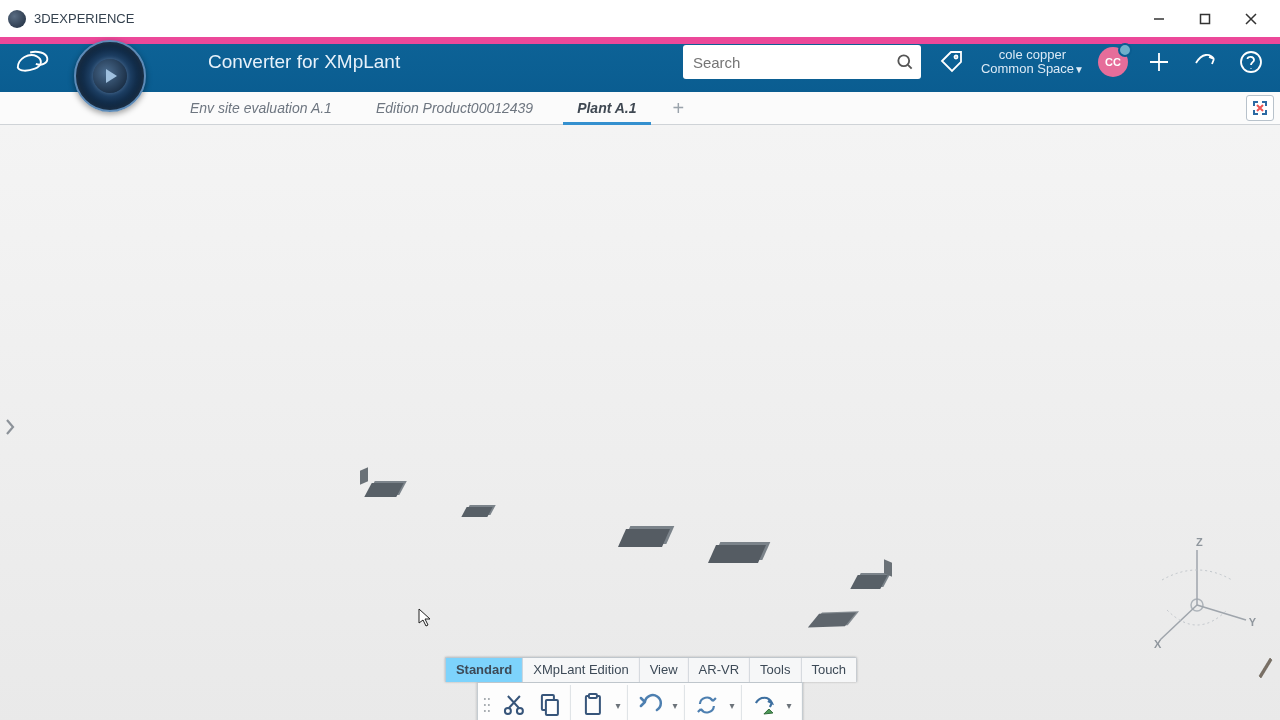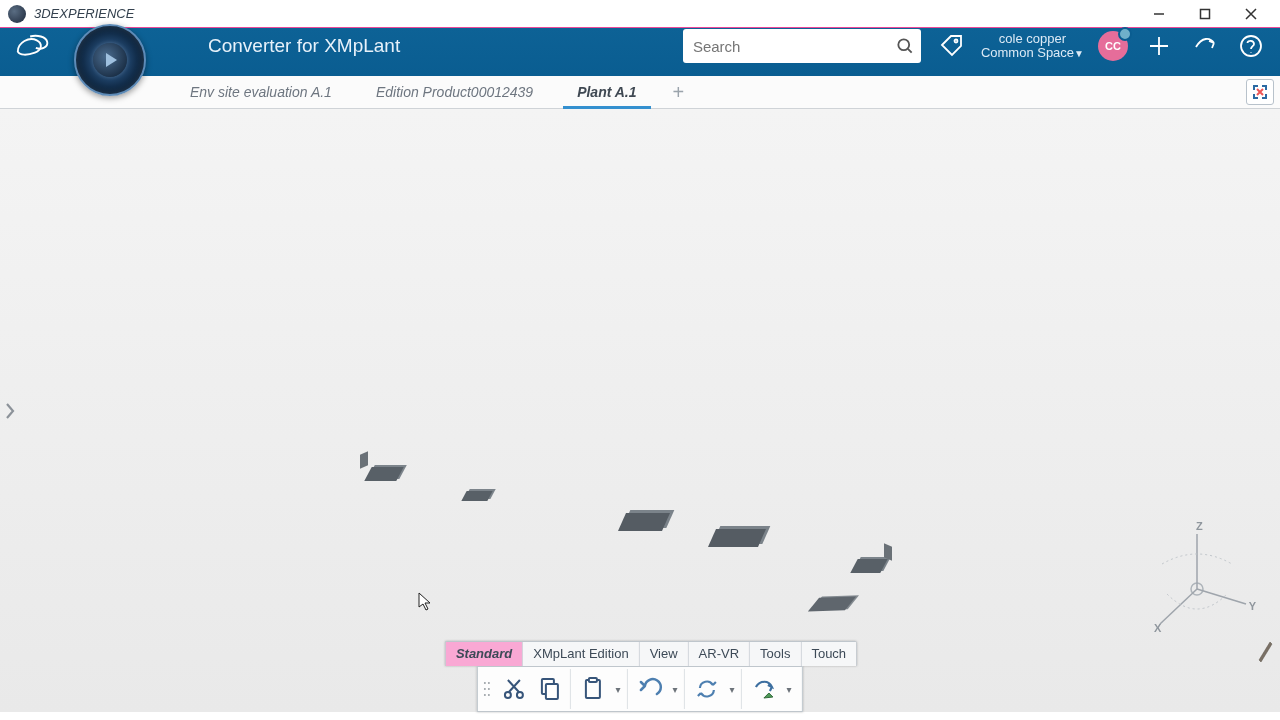--- a/index.html
+++ b/index.html
@@ -1,26 +1,25 @@
 <!DOCTYPE html>
 <html><head>
 <meta charset="utf-8">
 <style>
   * { box-sizing: border-box; margin: 0; padding: 0; font-family: "Segoe UI", Arial, sans-serif; }
   html, body { width: 1280px; height: 720px; overflow: hidden; background: #fff; }
 
   
   .titlebar {
-    height: 28px;
+    height: 44px;
     display: flex;
     align-items: center;
     padding: 0 6px 0 8px;
     background: #fff;
-    border-bottom: 1px solid #ec4899;
-    font-style: italic;
+    border-bottom: 7px solid #ec4899;
   }
   .titlebar .app-icon {
     width: 18px; height: 18px; border-radius: 50%;
     background: radial-gradient(circle at 35% 35%, #5a6d83 0%, #2f3d50 70%);
     margin-right: 8px;
   }
   .titlebar .title { font-size: 13px; color: #35424f; flex: 1; }
   .win-controls { display: flex; }
   .win-btn { width: 46px; height: 36px; display: flex; align-items: center; justify-content: center; color: #333; cursor: pointer; }
   .win-btn svg { width: 12px; height: 12px; stroke: currentColor; stroke-width: 1.5; fill: none; }
@@ -186,21 +185,21 @@
   .toolbar-tabs {
     display:flex; align-items:flex-end; gap:0; background:#fff;
     border:1px solid #bfc6cc; border-bottom:none; border-radius:2px 2px 0 0;
     margin-left: 22px;
   }
   .ttab {
     padding:4px 10px 5px; font-size:13px; color:#3d4a57;
     border-right:1px solid #cdd3d8; cursor:pointer; background: #f6f7f8;
   }
   .ttab:last-child{border-right:none;}
-  .ttab.active { background:#f9a8d4; font-weight:600;font-style:italic; }
+  .ttab.active { background:#7dd3fc; font-weight:600; }
   .toolbar-body {
     display:flex; align-items:center; background:#fdfdfd;
     border:1px solid #bfc6cc; padding:2px 4px;
     gap:2px;
   }
   .grip { width:10px; height:36px; display:flex; align-items:center; justify-content:center; cursor:grab;}
   .grip svg { width:8px; height:18px; fill:#9aa0a5;}
   .tgrp { display:flex; align-items:center; padding:2px 2px; border-right:1px solid #dde1e5; }
   .tgrp:last-child{border-right:none;}
   .tbtn { width:36px; height:36px; display:flex; align-items:center; justify-content:center; cursor:pointer; border-radius:2px;}

